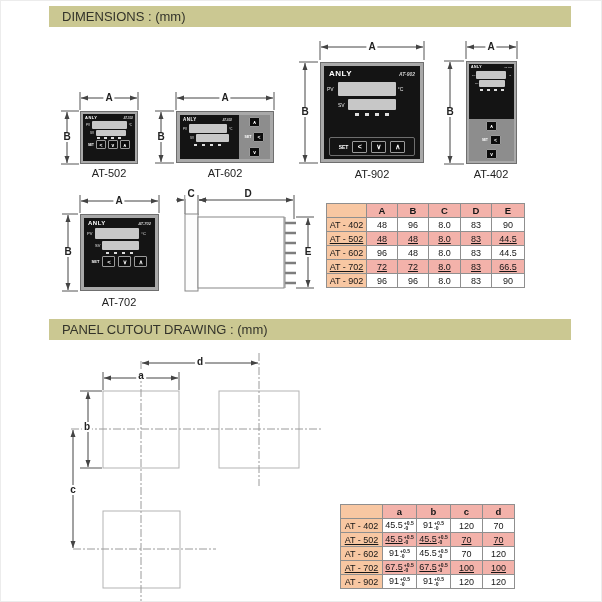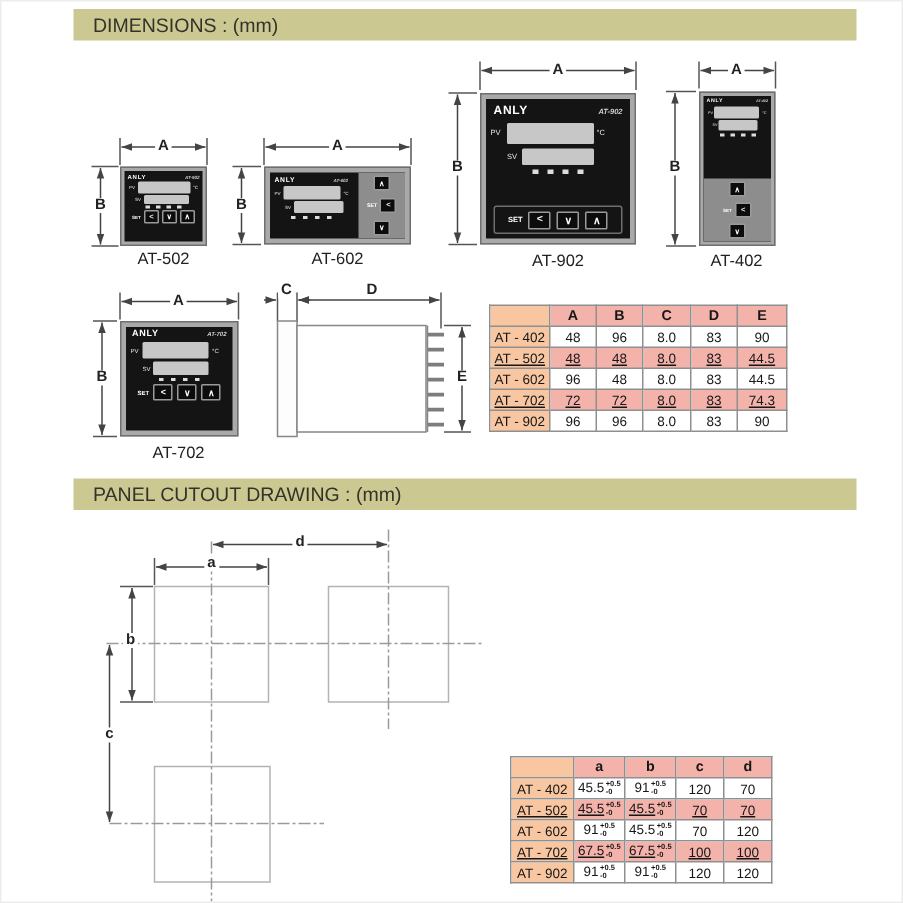--- a/index.html
+++ b/index.html
@@ -426,21 +426,21 @@
       <td>8.0</td>
       <td>83</td>
       <td>44.5</td>
     </tr>
     <tr class="rpink">
       <td class="mcol">AT - 702</td>
       <td>72</td>
       <td>72</td>
       <td>8.0</td>
       <td>83</td>
-      <td>74.3</td>
+      <td>66.5</td>
     </tr>
     <tr>
       <td class="mcol">AT - 902</td>
       <td>96</td>
       <td>96</td>
       <td>8.0</td>
       <td>83</td>
       <td>90</td>
     </tr>
   </tbody>

